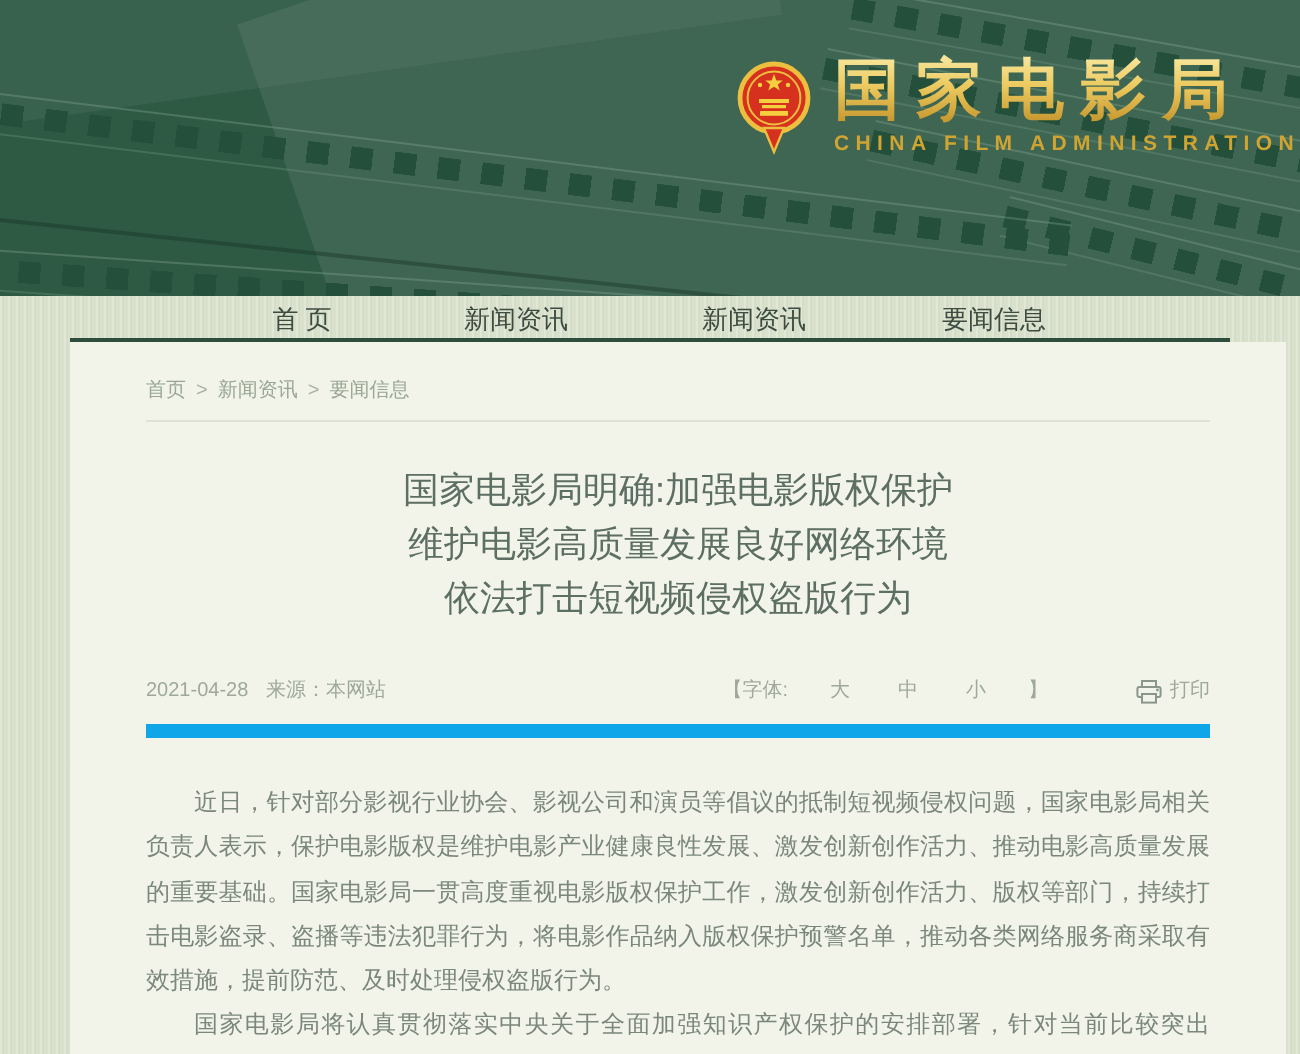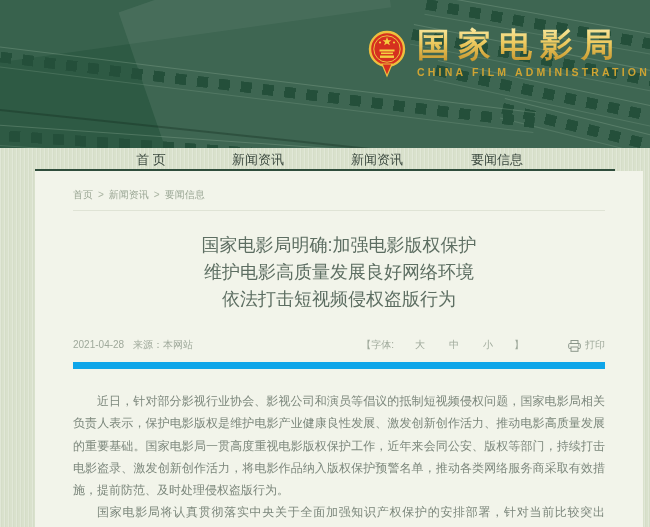--- a/index.html
+++ b/index.html
@@ -150,18 +150,18 @@
             <rect x="0.7" y="3.5" width="11.6" height="5" rx="1" fill="none" stroke="#8b968a" stroke-width="1"></rect>
             <rect x="3" y="7" width="7" height="4.3" fill="#f2f4ea" stroke="#8b968a" stroke-width="1"></rect>
             <circle cx="10.7" cy="5" r="0.7" fill="#8b968a"></circle>
           </svg>
           <span>打印</span>
         </span>
       </div>
     </div>
 
     <div class="body-text">
-      <p>近日，针对部分影视行业协会、影视公司和演员等倡议的抵制短视频侵权问题，国家电影局相关负责人表示，保护电影版权是维护电影产业健康良性发展、激发创新创作活力、推动电影高质量发展的重要基础。国家电影局一贯高度重视电影版权保护工作，近年来会同公安、版权等部门，持续打击电影盗录、激发创新创作活力，将电影作品纳入版权保护预警名单，推动各类网络服务商采取有效措施，提前防范、及时处理侵权盗版行为。</p>
+      <p>近日，针对部分影视行业协会、影视公司和演员等倡议的抵制短视频侵权问题，国家电影局相关负责人表示，保护电影版权是维护电影产业健康良性发展、激发创新创作活力、推动电影高质量发展的重要基础。国家电影局一贯高度重视电影版权保护工作，激发创新创作活力、版权等部门，持续打击电影盗录、盗播等违法犯罪行为，将电影作品纳入版权保护预警名单，推动各类网络服务商采取有效措施，提前防范、及时处理侵权盗版行为。</p>
       <p>国家电影局将认真贯彻落实中央关于全面加强知识产权保护的安排部署，针对当前比较突出的“XX分钟看电影”等短视频侵权盗版问题，配合国家版权局继续加大对短视频侵犯电影版权行为的打击力度，坚决整治短视频平台及自媒体、公众账号生产运营者未经授权复制、剪辑、传播他人电影作品的侵权行为，积极保护广大电影版权权利人的合法权益。</p>
     </div>
 
   </div>
 </div>
 
 </body></html>

